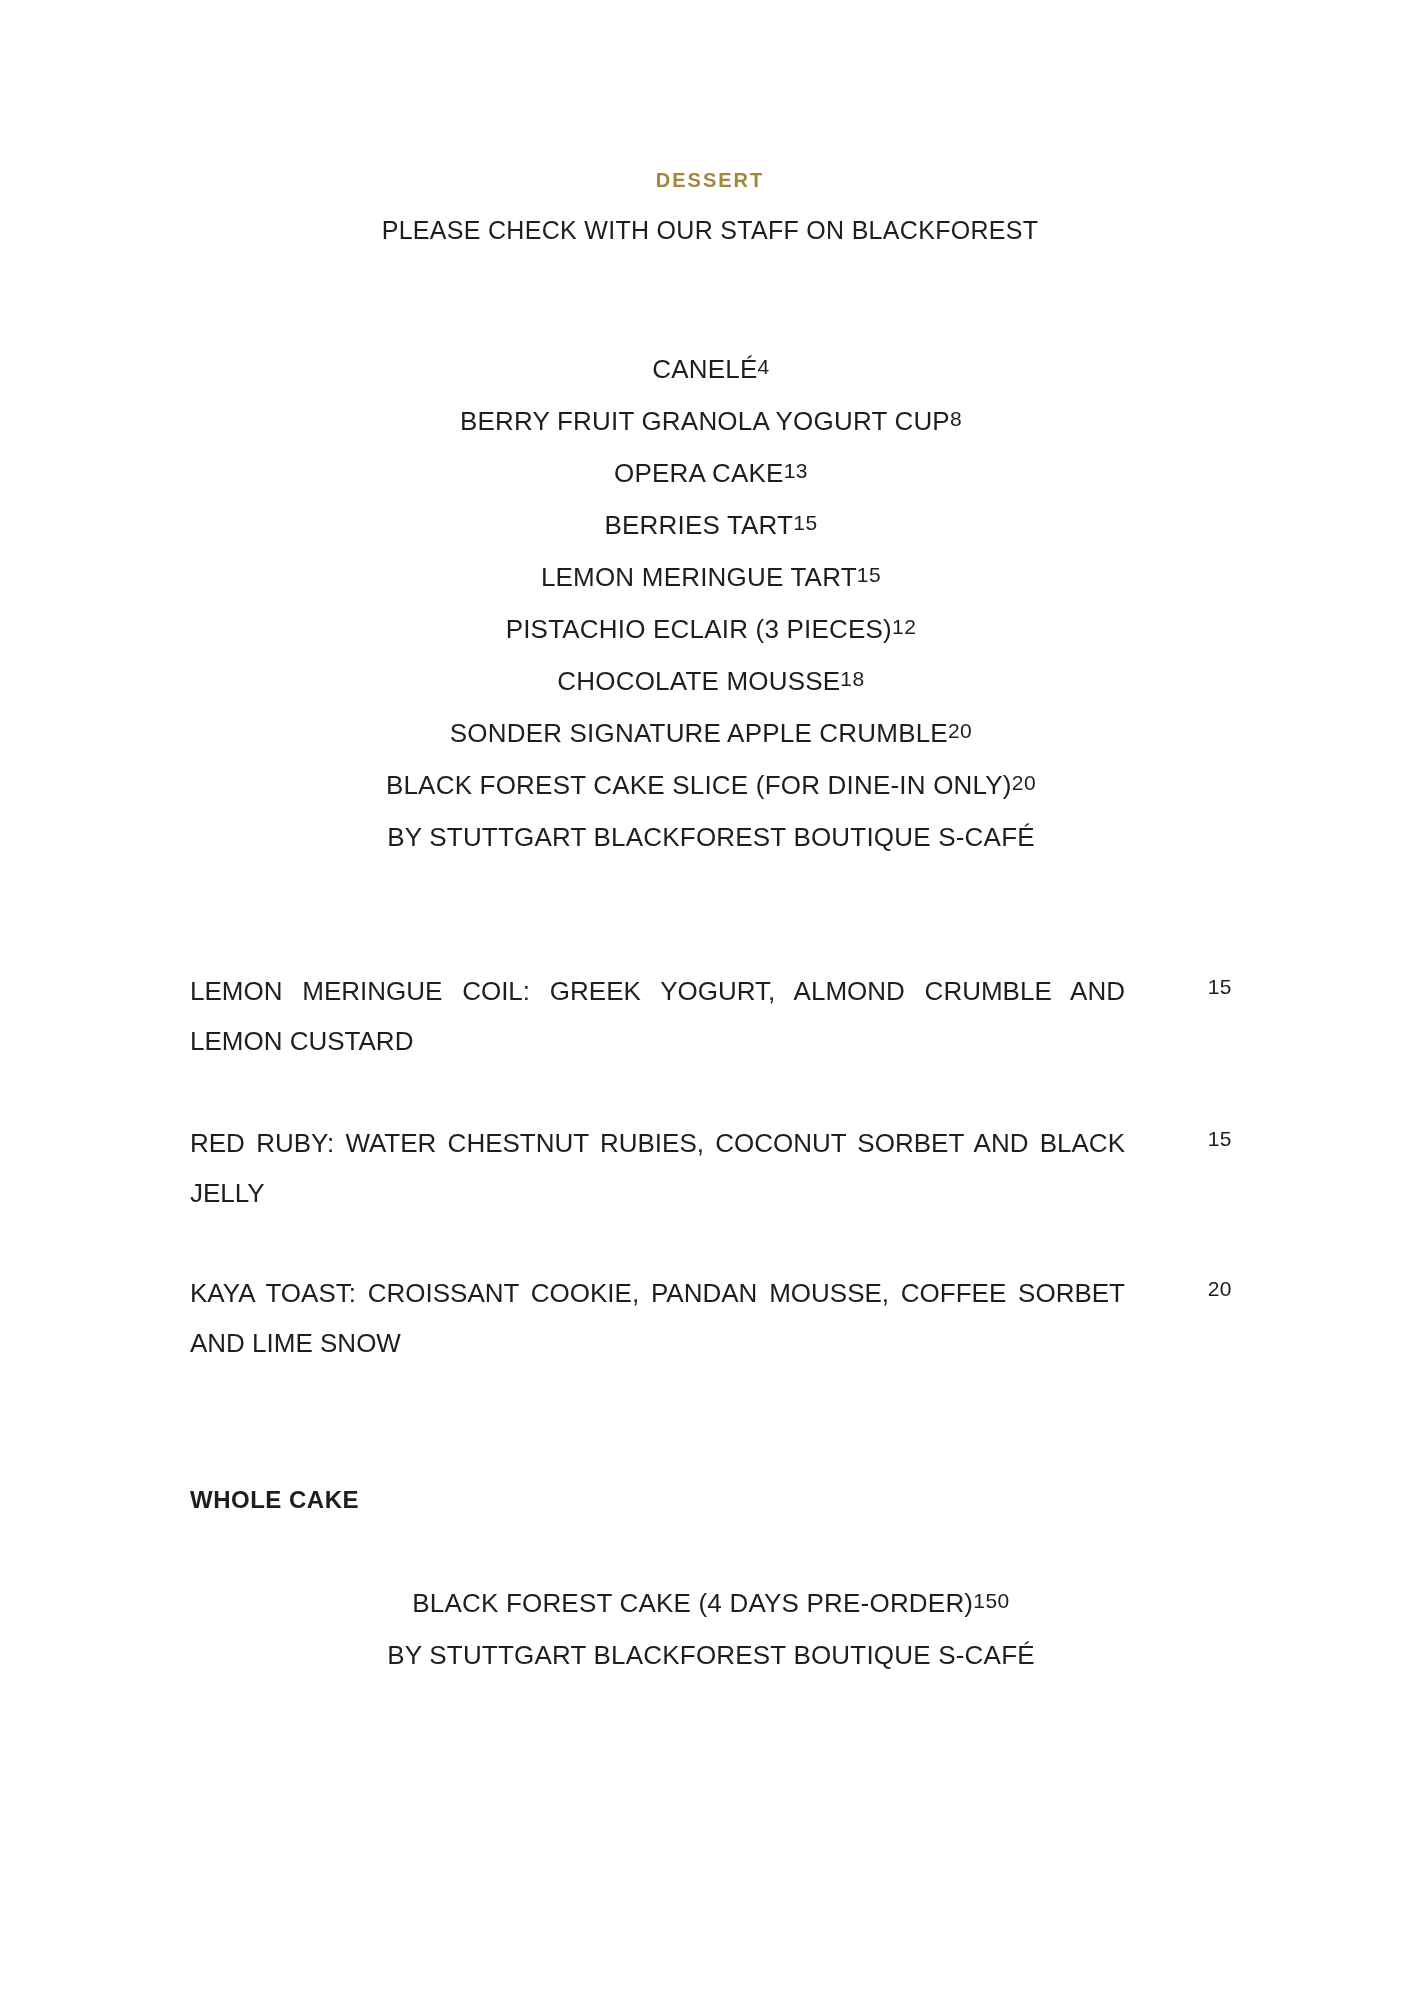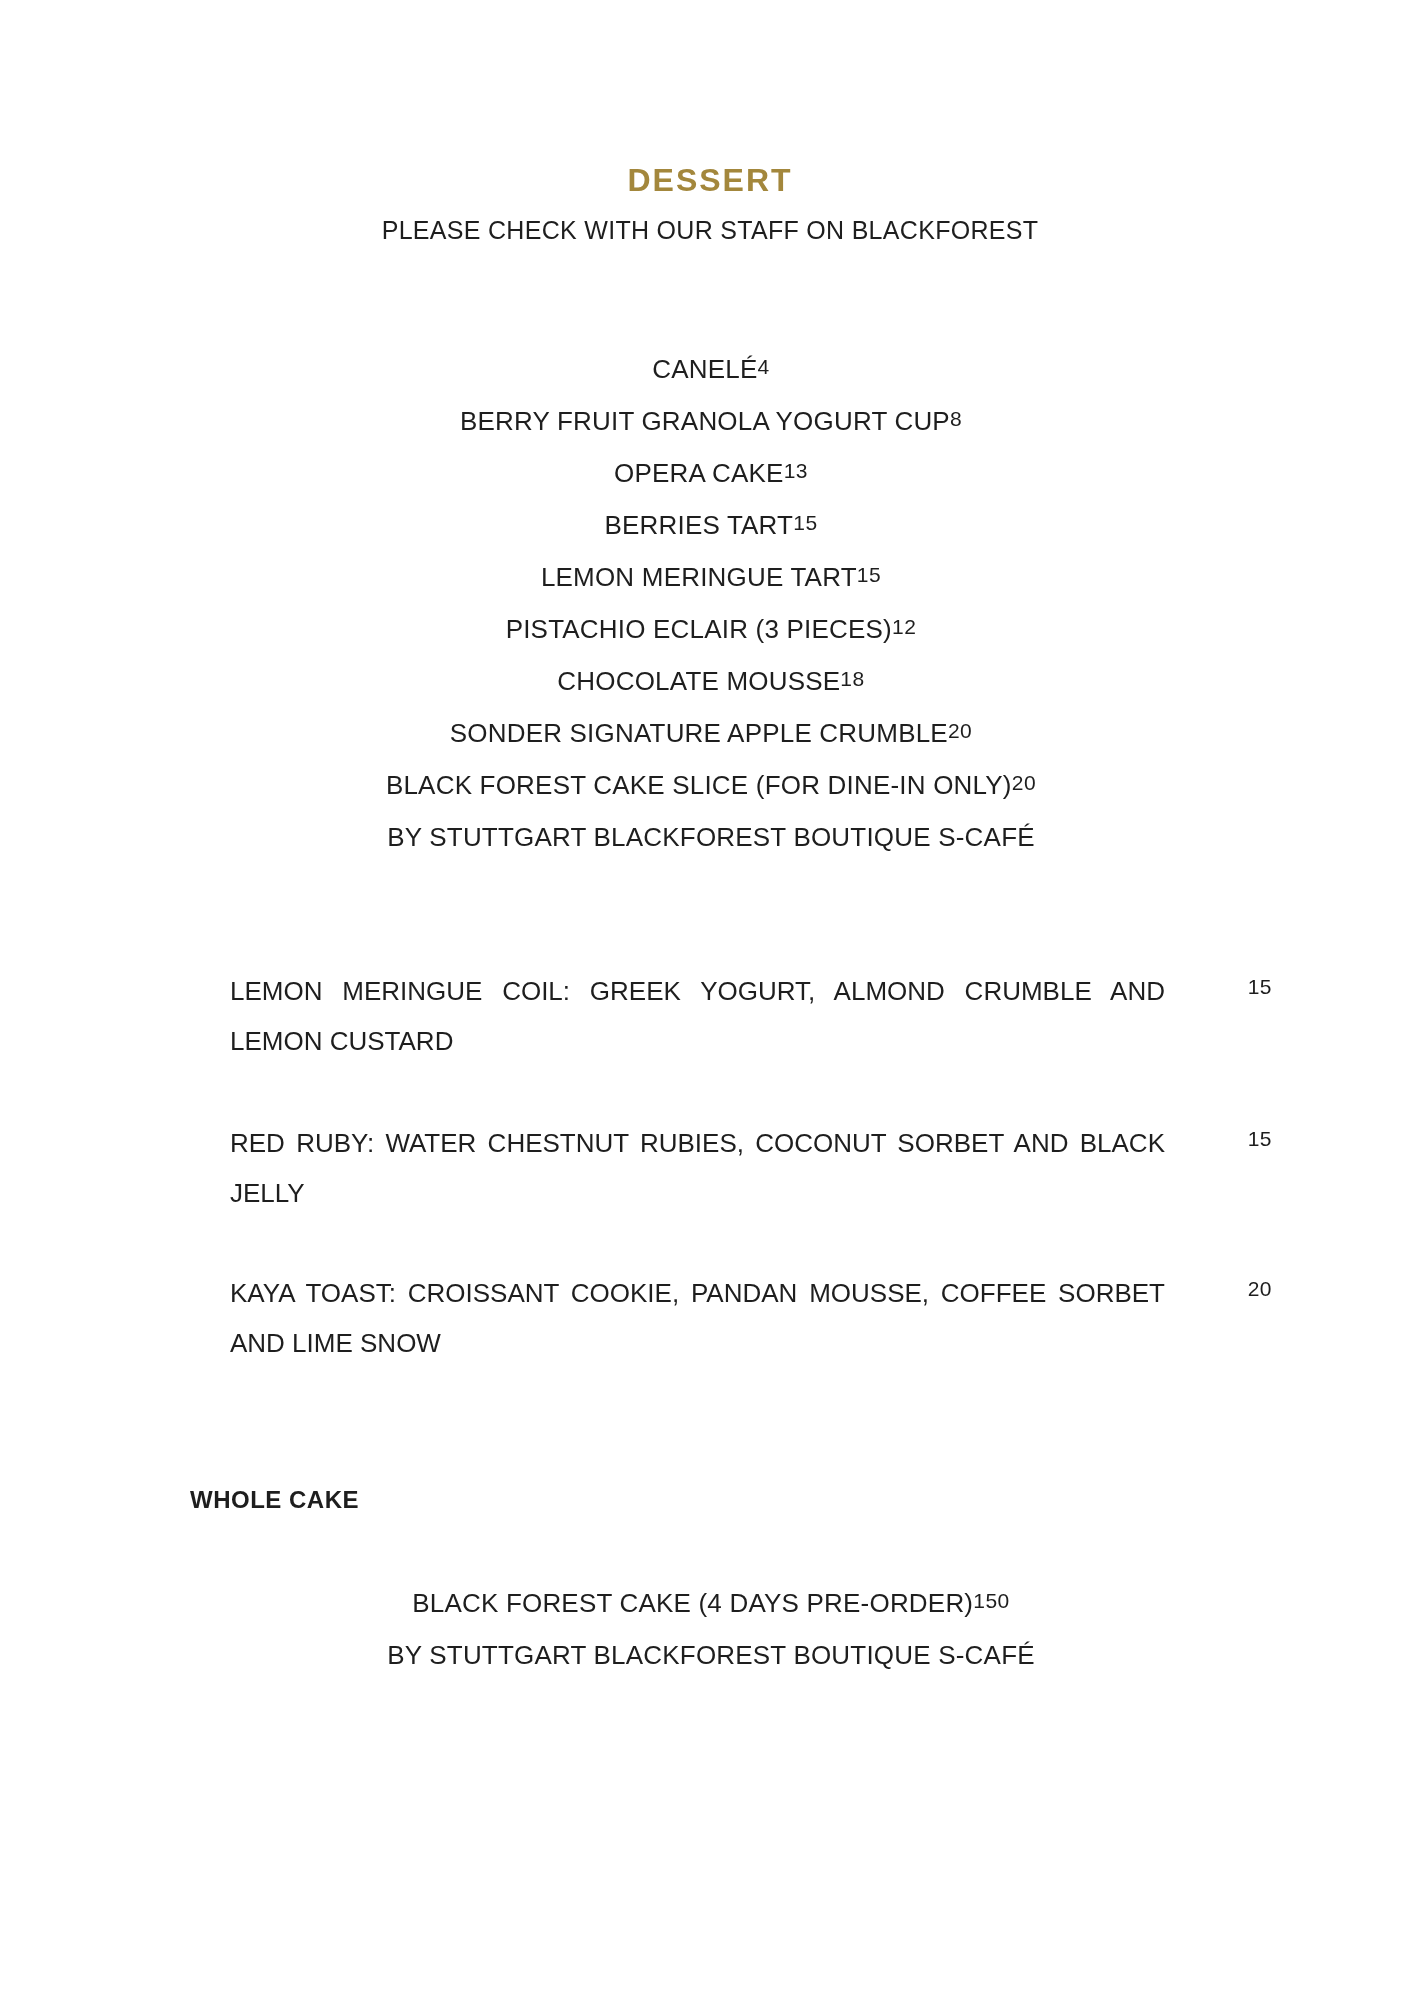--- a/index.html
+++ b/index.html
@@ -11,21 +11,21 @@
     font-family: "Liberation Sans", sans-serif;
     color: #1E1E1E;
     overflow: hidden;
   }
   .sheet { width: 1420px; height: 2008px; background: #ffffff; }
 
   
   .menu-title {
     margin-top: 162px;
     text-align: center;
-    font-size: 32px;
+    font-size: 20px;
     font-weight: 700;
     letter-spacing: 2px;
     line-height: 36px;
     color: #A3873C;
   }
   .menu-subtitle {
     margin-top: 16px;
     text-align: center;
     font-size: 25px;
     letter-spacing: 0.3px;
@@ -48,21 +48,21 @@
   .price {
     font-size: 21px;
     letter-spacing: 0.5px;
     position: relative;
     top: -4px;
     line-height: 50px;
     white-space: nowrap;
   }
 
   
-  .block { position: relative; width: 1042px; margin-left: 40px; }
+  .block { position: relative; width: 1042px; }
   .block .name { width: 935px; }
   .block .line { font-size: 26px; line-height: 50px; letter-spacing: 0; }
   .block .line.just { text-align: justify; text-align-last: justify; }
   .block .price { position: absolute; right: 0; top: -4px; }
   .block-a { margin-top: 104px; }
   .block-b { margin-top: 52px; }
   .block-c { margin-top: 50px; }
 
   .section-heading {
     margin-top: 107px;

